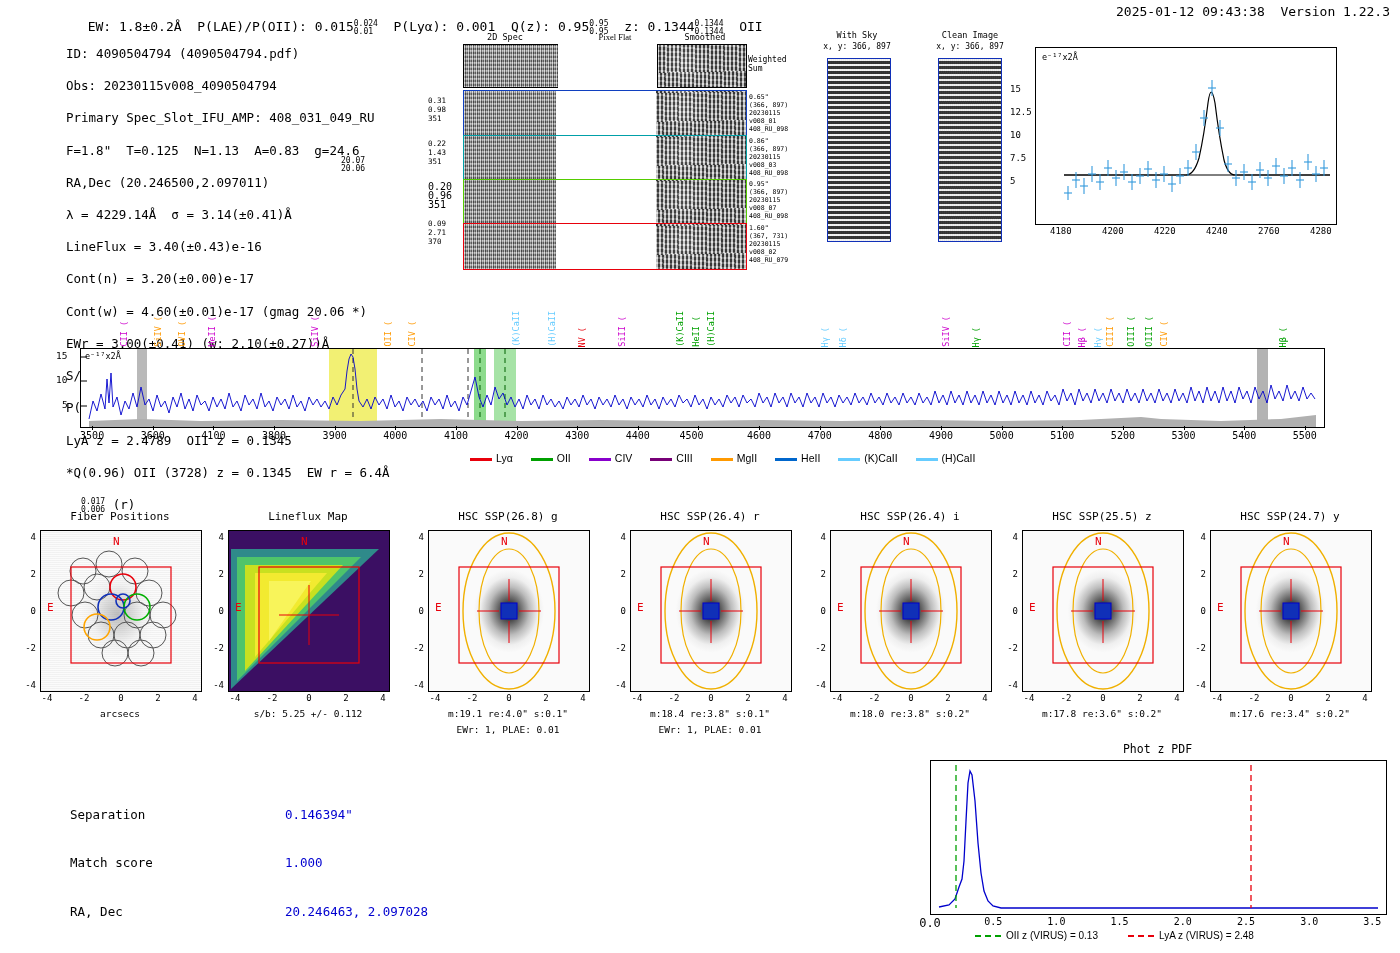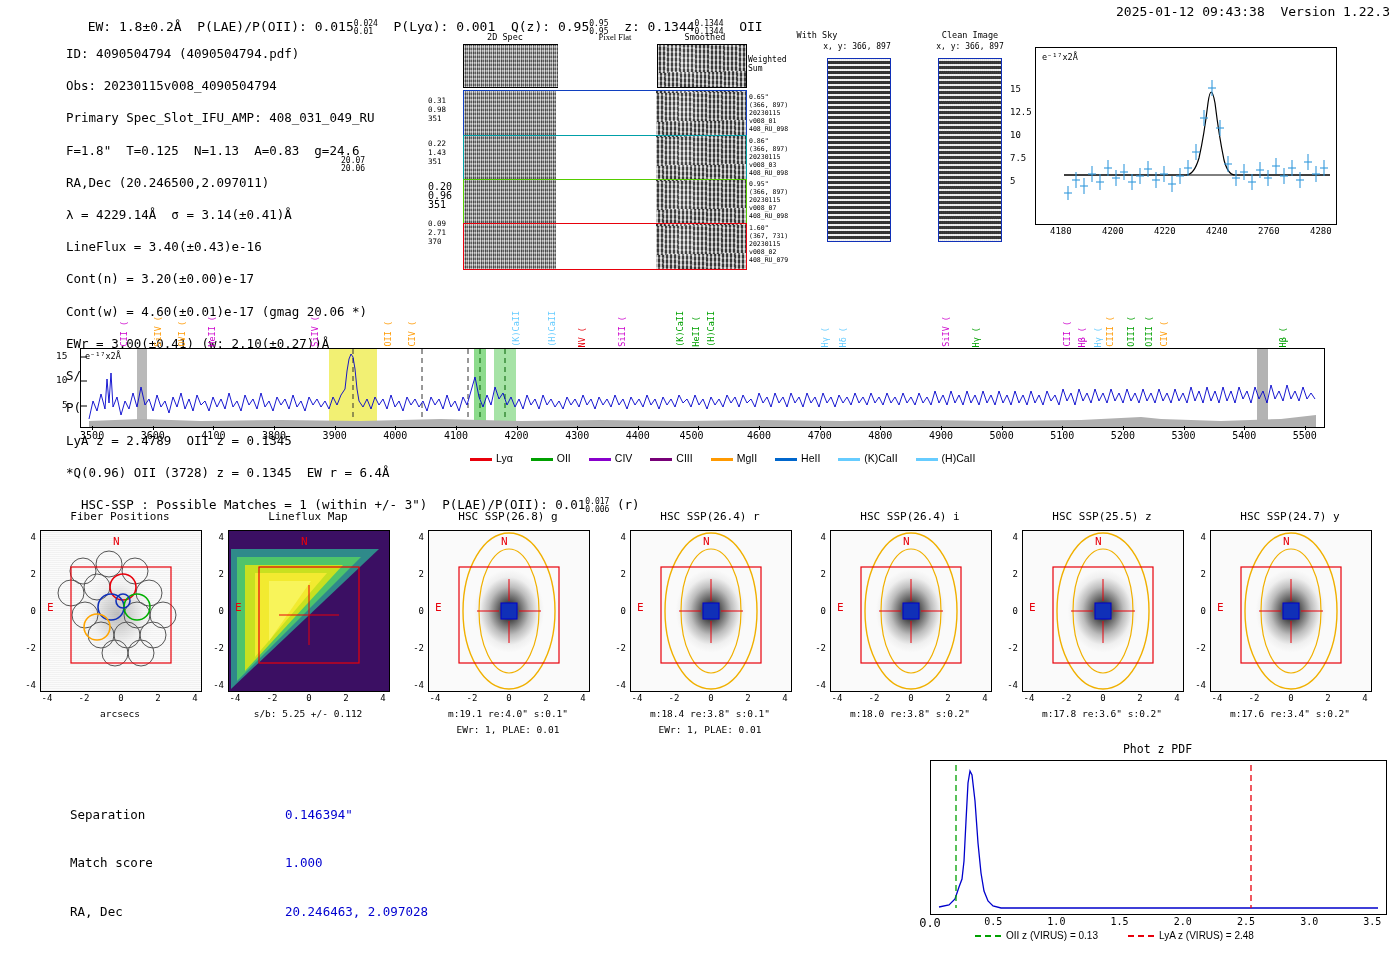--- a/index.html
+++ b/index.html
@@ -177,21 +177,21 @@
 </div>
 <div class="abs mono" style="left:428px;top:219px;font-size:7.5px;line-height:9px;white-space:pre;">0.09
 2.71
 370</div>
 <div class="abs mono" style="left:749px;top:224px;font-size:6.5px;line-height:8px;white-space:pre;">1.60"
 (367, 731)
 20230115
 v008_02
 408_RU_079</div>
 
-<div class="abs mono panelLabel" style="left:772px;top:30px;width:90px;">With Sky</div>
+<div class="abs mono panelLabel" style="left:812px;top:30px;width:90px;">With Sky</div>
 <div class="abs mono panelLabel" style="left:812px;top:42px;width:90px;font-size:8px;">x, y: 366, 897</div>
 <div class="abs" style="left:827px;top:58px;width:62px;height:182px;border:1.6px solid #1030b8;">
   <div class="texsky" style="position:absolute;inset:0;"></div>
 </div>
 
 <div class="abs mono panelLabel" style="left:920px;top:30px;width:100px;">Clean Image</div>
 <div class="abs mono panelLabel" style="left:920px;top:42px;width:100px;font-size:8px;">x, y: 366, 897</div>
 <div class="abs" style="left:938px;top:58px;width:62px;height:182px;border:1.6px solid #1030b8;">
   <div class="texclean" style="position:absolute;inset:0;"></div>
 </div>
@@ -391,21 +391,21 @@
     <div class="ionlab" style="left: 1024.72px; bottom: 0px; color: rgb(255, 153, 0);">CIII (</div>
     <div class="ionlab" style="left: 1045.94px; bottom: 0px; color: rgb(0, 160, 0);">OIII (</div>
     <div class="ionlab" style="left: 1064.13px; bottom: 0px; color: rgb(0, 160, 0);">OIII (</div>
     <div class="ionlab" style="left: 1079.29px; bottom: 0px; color: rgb(255, 153, 0);">CIV (</div>
     <div class="ionlab" style="left: 1197.52px; bottom: 0px; color: rgb(0, 160, 0);">Hβ (</div>
   </div>
 
 <div class="abs sans" id="speclegend" style="left:470px;top:452px;font-size:10.5px;"><span style="margin-right: 18px; white-space: nowrap;"><span class="legend-swatch" style="background: rgb(232, 0, 11);"></span><span>Lyα</span></span><span style="margin-right: 18px; white-space: nowrap;"><span class="legend-swatch" style="background: rgb(0, 160, 0);"></span><span>OII</span></span><span style="margin-right: 18px; white-space: nowrap;"><span class="legend-swatch" style="background: rgb(136, 0, 204);"></span><span>CIV</span></span><span style="margin-right: 18px; white-space: nowrap;"><span class="legend-swatch" style="background: rgb(119, 0, 119);"></span><span>CIII</span></span><span style="margin-right: 18px; white-space: nowrap;"><span class="legend-swatch" style="background: rgb(255, 153, 0);"></span><span>MgII</span></span><span style="margin-right: 18px; white-space: nowrap;"><span class="legend-swatch" style="background: rgb(0, 102, 204);"></span><span>HeII</span></span><span style="margin-right: 18px; white-space: nowrap;"><span class="legend-swatch" style="background: rgb(102, 204, 255);"></span><span>(K)CaII</span></span><span style="margin-right: 18px; white-space: nowrap;"><span class="legend-swatch" style="background: rgb(102, 204, 255);"></span><span>(H)CaII</span></span></div>
 
 <div class="abs mono" style="left:66px;top:482px;font-size:12.5px;white-space:pre;">
-  <span>HSC-SSP : Possible Matches = 1 (within +/- 3")  P(LAE)/P(OII): 0.01</span><span class="stack"><span style="display:block">0.017</span><span style="display:block">0.006</span></span><span> </span><span>(r)</span>
+  <span class="stack"><span style="display:block">0.017</span><span style="display:block">0.006</span></span><span> </span><span>(r)</span>
 </div>
 
 <div id="thumbrow">
     <div class="abs thumbTitle" style="left: 30px; top: 510px; width: 180px; text-align: center;">Fiber Positions</div>
     <div class="abs axbox" style="left: 40px; top: 530px; width: 160px; height: 160px; overflow: hidden;">
       <div class="texfiber" style="position:absolute;inset:0;"></div>
       <svg width="160" height="160" style="position:absolute;left:0;top:0;">
         <g fill="none" stroke="#555" stroke-width="1">
           <circle cx="42" cy="40" r="13"></circle>
           <circle cx="68" cy="33" r="13"></circle>

